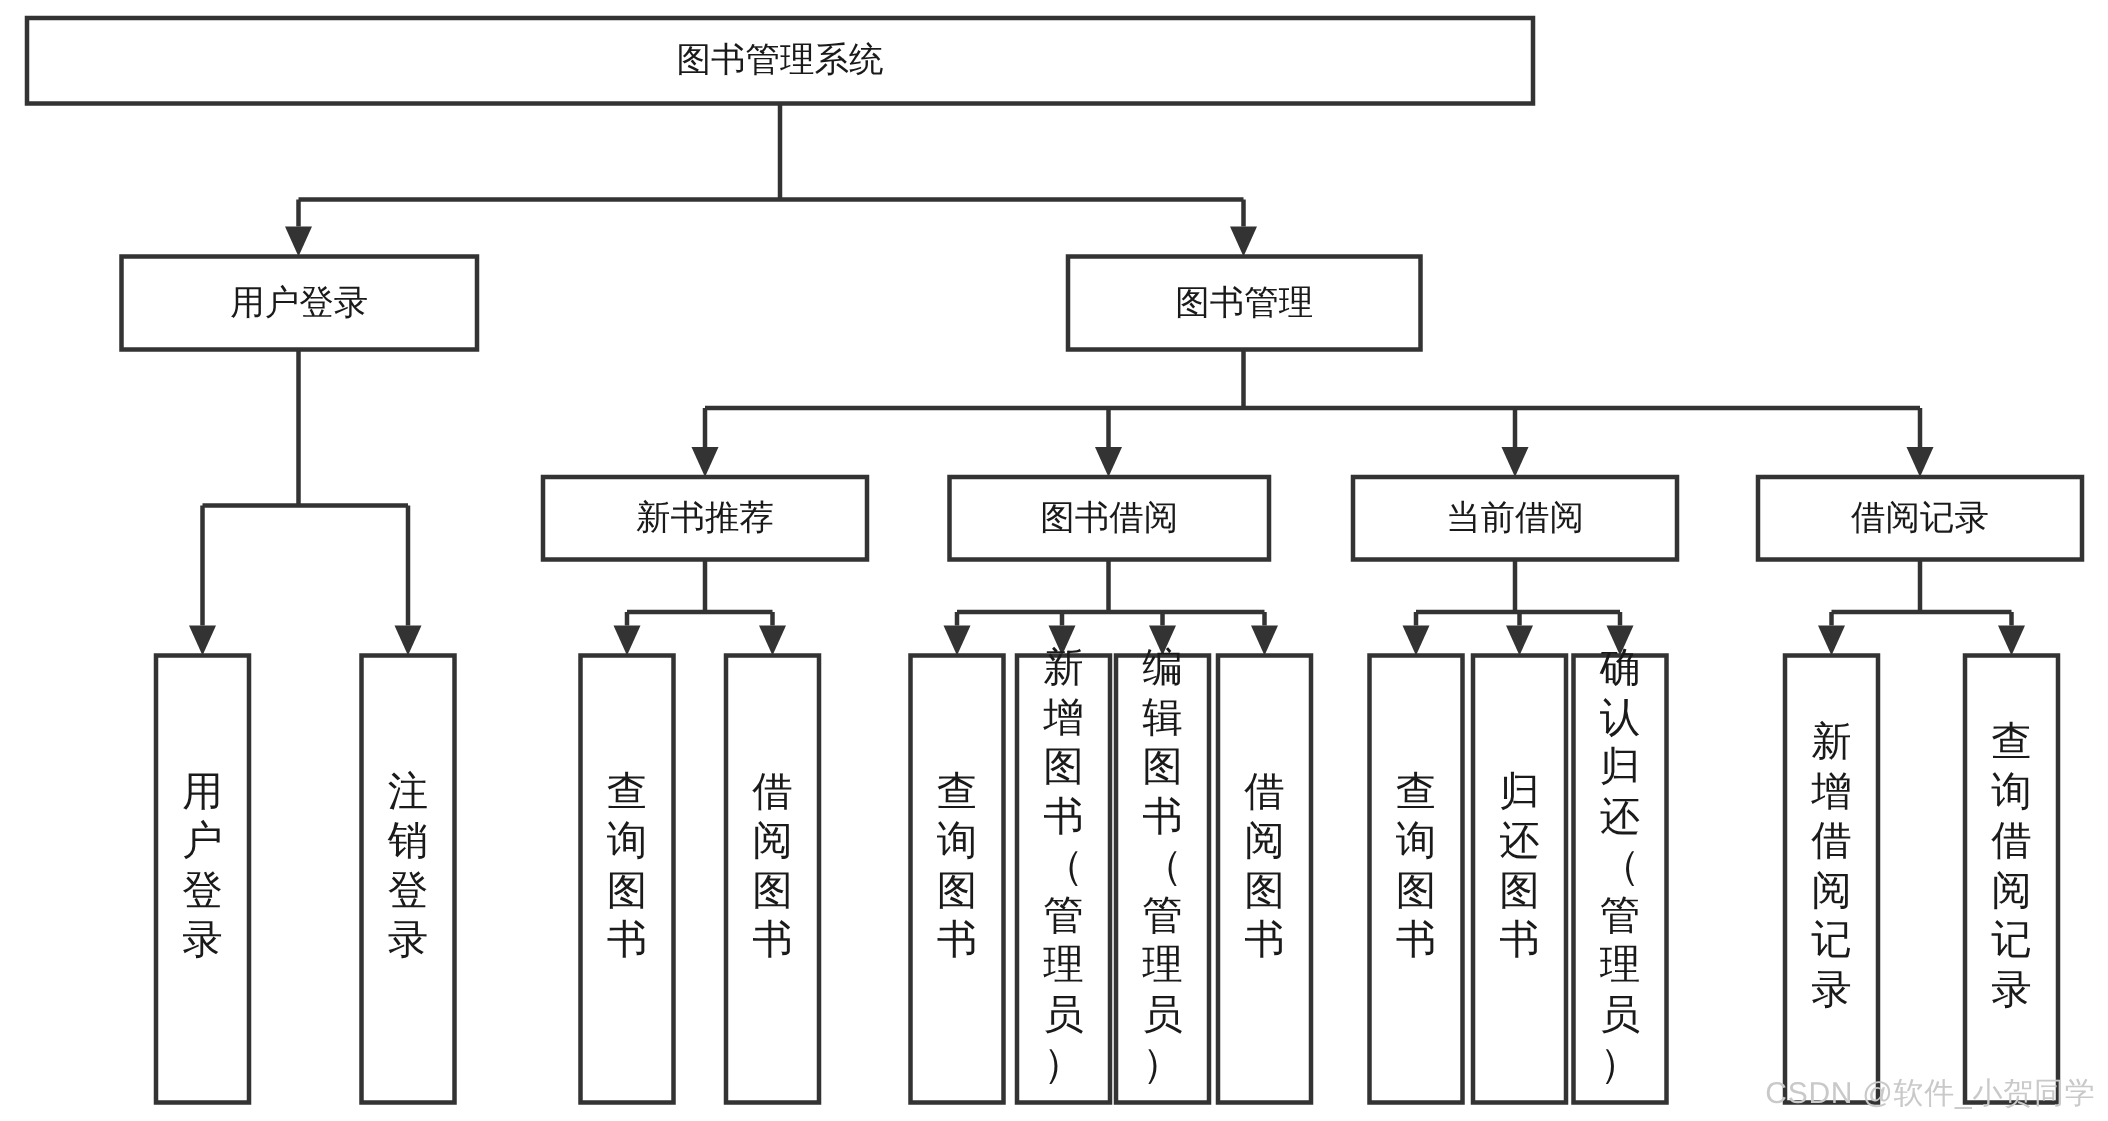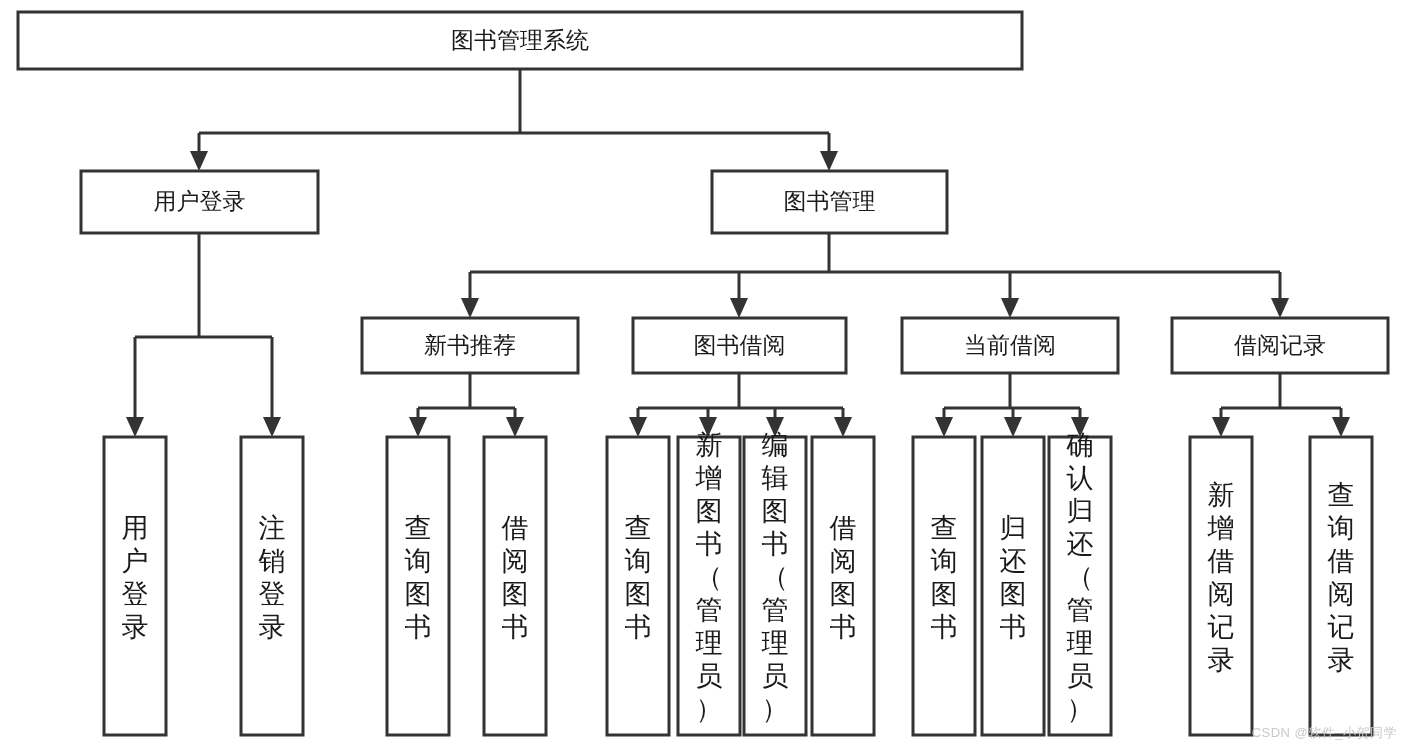--- a/index.html
+++ b/index.html
@@ -52,21 +52,21 @@
   }
   .arrow-head {
     fill: #333333;
     stroke: none;
   }
   .watermark-text {
     position: absolute;
     right: 8px;
     bottom: 5px;
     color: #c9c9c9;
-    font-size: 13px;
+    font-size: 20px;
     font-family: "Liberation Sans", "DejaVu Sans", sans-serif;
     white-space: nowrap;
     letter-spacing: 0.5px;
     user-select: none;
   }
 </style>
 </head>
 <body>
 
 <div id="diagram-root">

